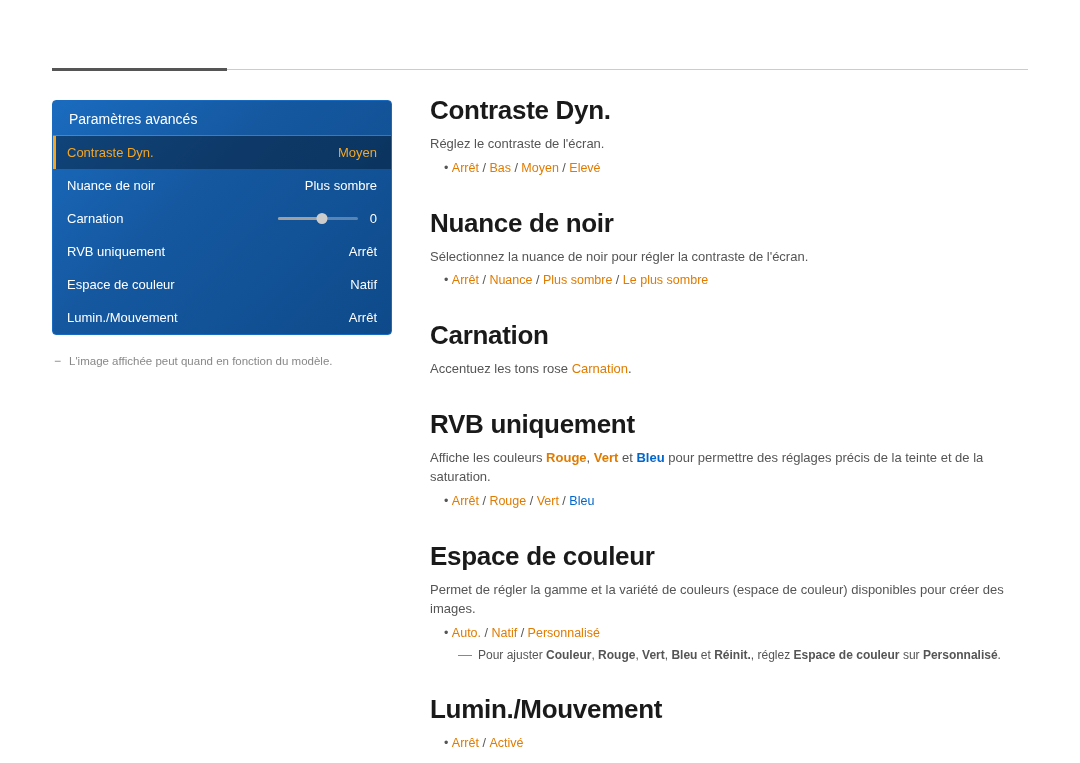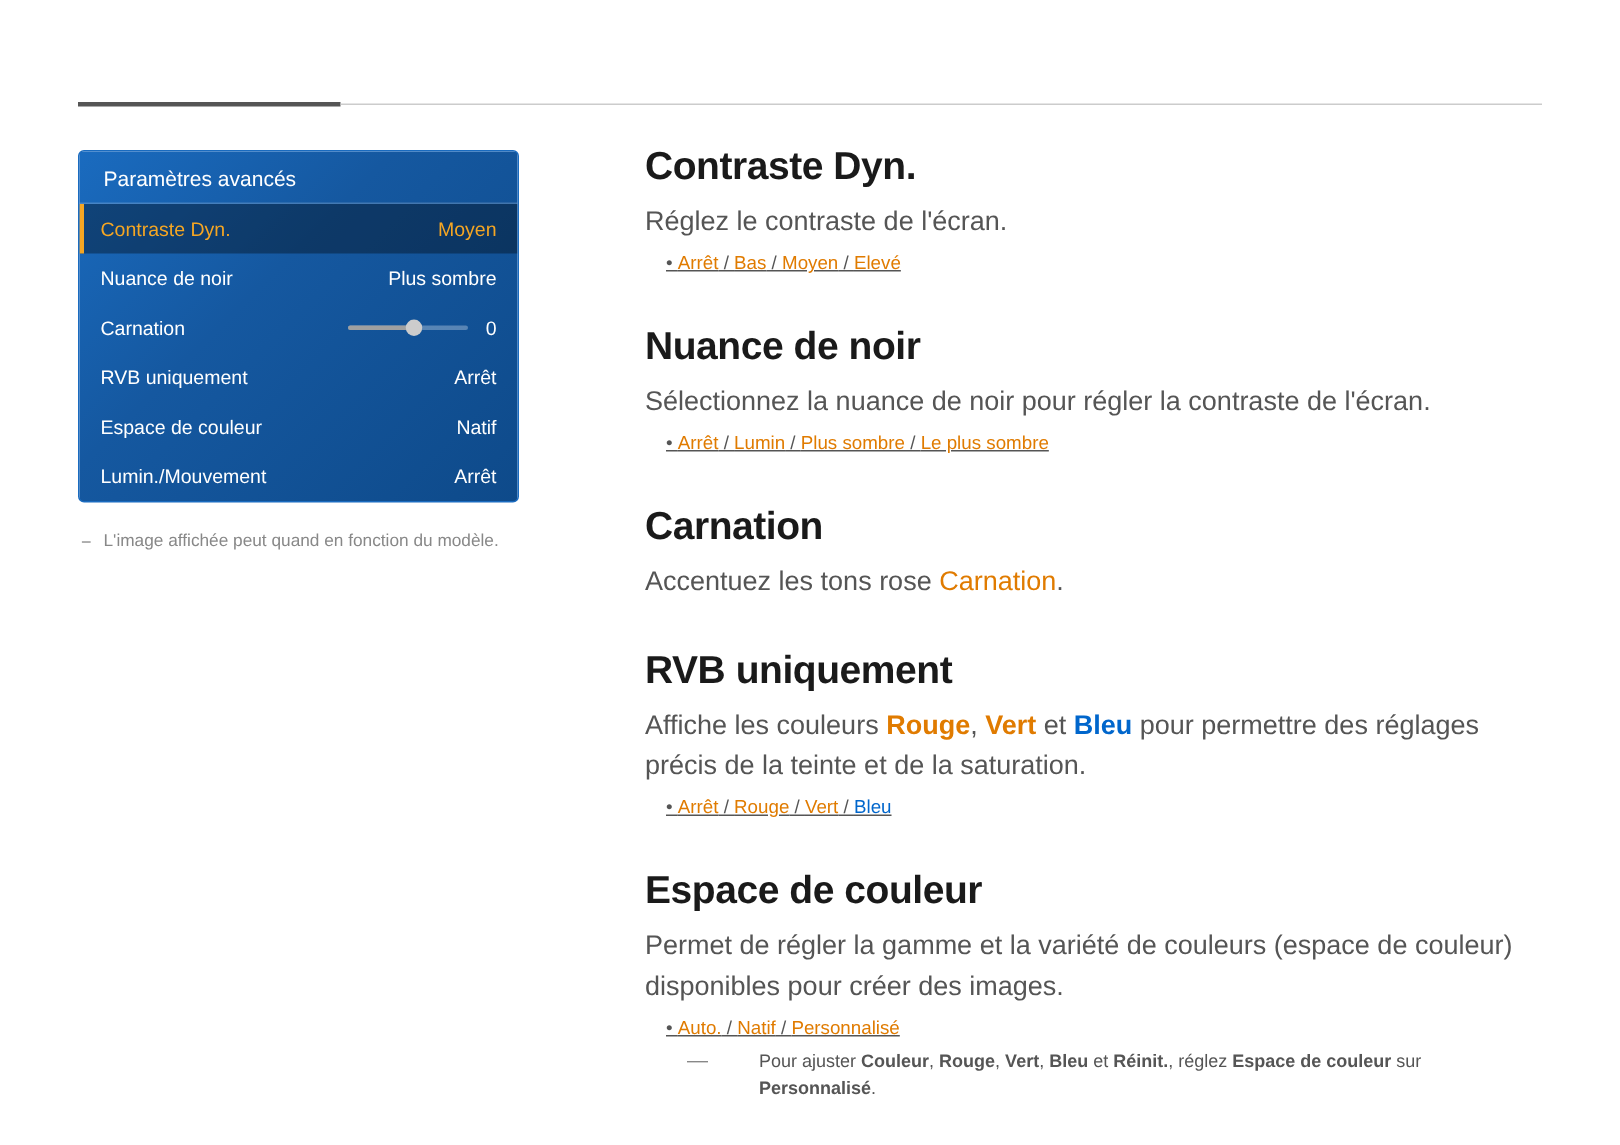--- a/index.html
+++ b/index.html
@@ -32,21 +32,21 @@
       height: 1px;
       flex: 1;
       background: #ccc;
     }
 
     
     .left-panel {
       position: absolute;
       top: 100px;
       left: 52px;
-      width: 294px;
+      width: 340px;
     }
 
     .panel-box {
       background: linear-gradient(135deg, #1a6bbf 0%, #1558a0 40%, #0e4a8a 100%);
       border-radius: 4px;
       overflow: hidden;
       border: 1px solid #1a6bbf;
     }
 
     .panel-title {
@@ -164,32 +164,31 @@
 
     .section-title {
       font-size: 26px;
       font-weight: 600;
       color: #1a1a1a;
       margin-bottom: 8px;
       letter-spacing: -0.3px;
     }
 
     .section-desc {
-      font-size: 18px;
+      font-size: 13px;
       color: #555;
       margin-bottom: 4px;
       line-height: 1.5;
     }
 
     .section-options {
       font-size: 12.5px;
       color: #555;
       margin-left: 14px;
       line-height: 1.6;
-      text-decoration: underline;
     }
     .section-options::before {
       content: "• ";
     }
 
     .orange { color: #e07b00; font-weight: 500; }
     .blue { color: #0066cc; font-weight: 500; }
     .bold { font-weight: 700; }
 
     .sub-note {
@@ -202,21 +201,20 @@
       gap: 6px;
     }
     .sub-note-dash {
       flex-shrink: 0;
       color: #888;
       font-size: 14px;
       line-height: 1.2;
     }
     .sub-note-text {
       line-height: 1.5;
-      margin-left: 28px;
     }
   </style>
 </head>
 <body>
 
 <div class="top-divider">
   <div class="top-divider-dark"></div>
   <div class="top-divider-light"></div>
 </div>
 
@@ -276,21 +274,21 @@
     <div class="section-desc">Réglez le contraste de l'écran.</div>
     <div class="section-options">
       <span class="orange">Arrêt</span><span> / </span><span class="orange">Bas</span><span> / </span><span class="orange">Moyen</span><span> / </span><span class="orange">Elevé</span>
     </div>
   </div>
 
   <div class="section">
     <div class="section-title">Nuance de noir</div>
     <div class="section-desc">Sélectionnez la nuance de noir pour régler la contraste de l'écran.</div>
     <div class="section-options">
-      <span class="orange">Arrêt</span><span> / </span><span class="orange">Lumin</span><span> / </span><span class="orange">Plus sombre</span><span> / </span><span class="orange">Le plus sombre</span>
+      <span class="orange">Arrêt</span><span> / </span><span class="orange">Nuance</span><span> / </span><span class="orange">Plus sombre</span><span> / </span><span class="orange">Le plus sombre</span>
     </div>
   </div>
 
   <div class="section">
     <div class="section-title">Carnation</div>
     <div class="section-desc">
       Accentuez les tons rose <span class="orange">Carnation</span>.
     </div>
   </div>
 

